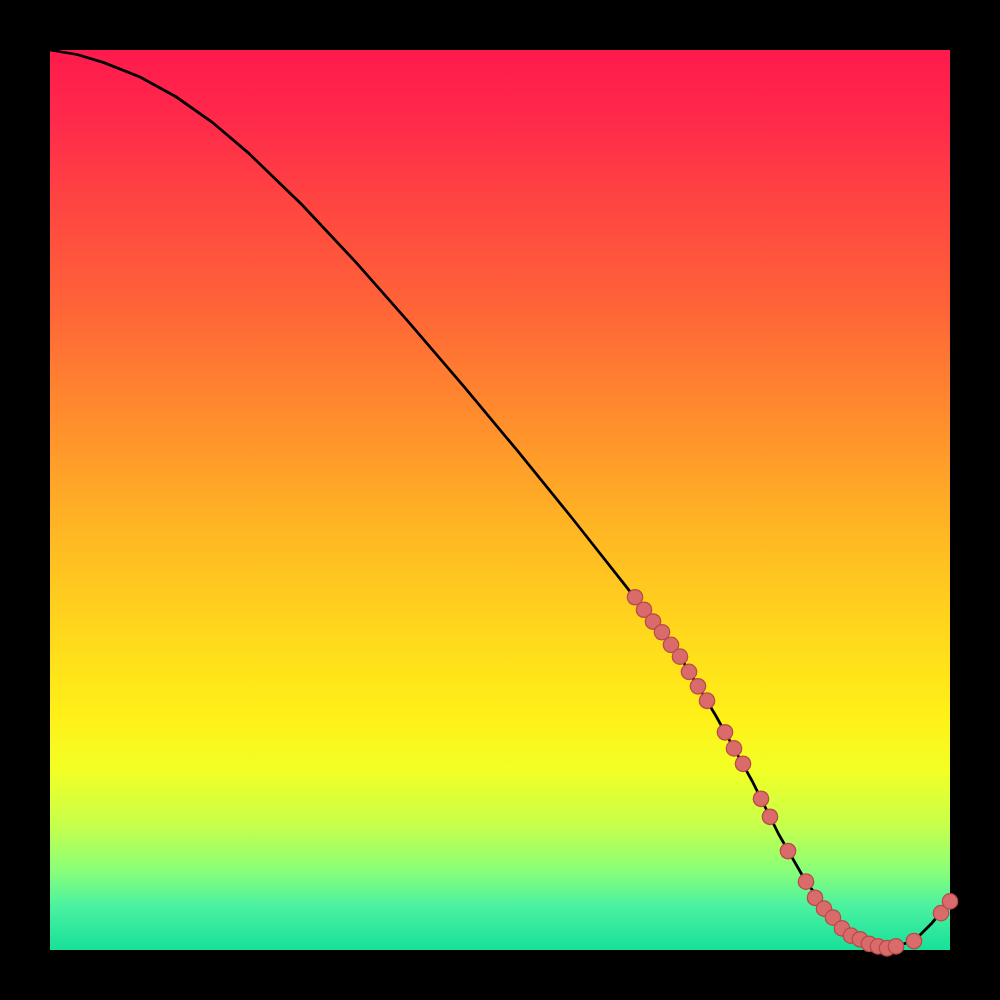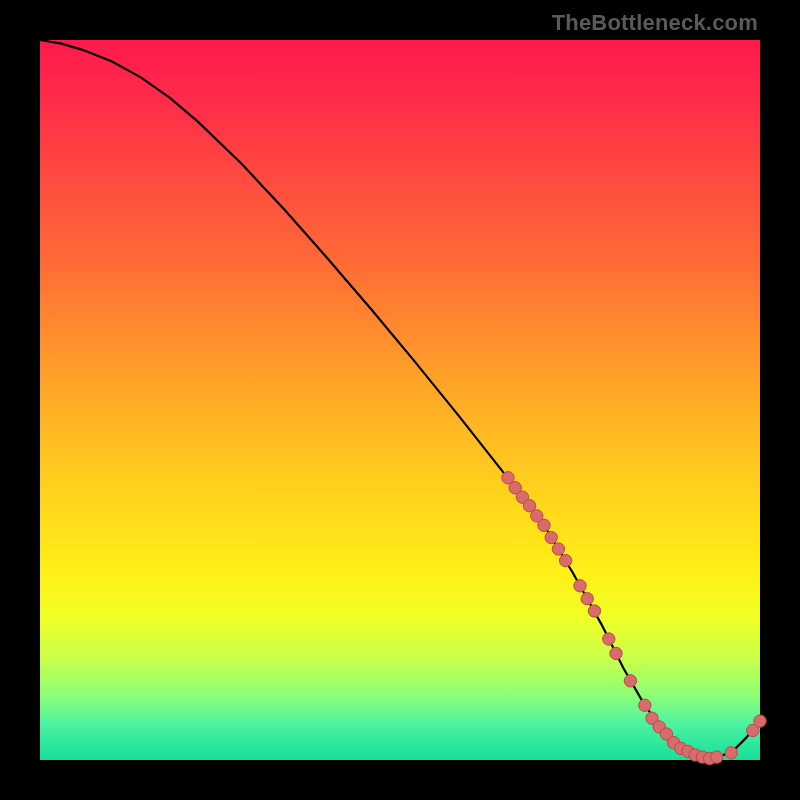--- a/index.html
+++ b/index.html
@@ -58,21 +58,20 @@
     font-weight: 600;
     letter-spacing: 0.2px;
   }
 </style>
 </head>
 <body>
 <div class="frame">
 
   <div class="plot-area"></div>
 
-  <div class="watermark">TheBottleneck.com</div>
 
   <svg class="overlay" viewBox="0 0 720 720">
     <path id="curve-path" fill="none" stroke="#000000" stroke-width="2.2" d="M0.0 0.0 L21.6 3.6 L43.2 10.1 L72.0 21.6 L100.8 37.4 L129.6 57.6 L158.4 82.1 L201.6 123.8 L244.8 169.9 L288.0 218.9 L331.2 269.3 L374.4 321.1 L417.6 374.4 L460.8 429.1 L504.0 485.3 L532.8 532.8 L561.6 584.6 L583.2 627.8 L604.8 665.3 L626.4 694.1 L648.0 711.4 L669.6 718.6 L691.2 712.8 L705.6 698.4 L720.0 681.1"></path>
     <g id="marker-group">
         <circle cx="468.0" cy="437.8" r="6.2" fill="#d96b6b" stroke="#b84a4a" stroke-width="1"></circle>
         <circle cx="475.2" cy="447.8" r="6.2" fill="#d96b6b" stroke="#b84a4a" stroke-width="1"></circle>
         <circle cx="482.4" cy="457.2" r="6.2" fill="#d96b6b" stroke="#b84a4a" stroke-width="1"></circle>
         <circle cx="489.6" cy="465.8" r="6.2" fill="#d96b6b" stroke="#b84a4a" stroke-width="1"></circle>
         <circle cx="496.8" cy="475.9" r="6.2" fill="#d96b6b" stroke="#b84a4a" stroke-width="1"></circle>
         <circle cx="504.0" cy="485.3" r="6.2" fill="#d96b6b" stroke="#b84a4a" stroke-width="1"></circle>

